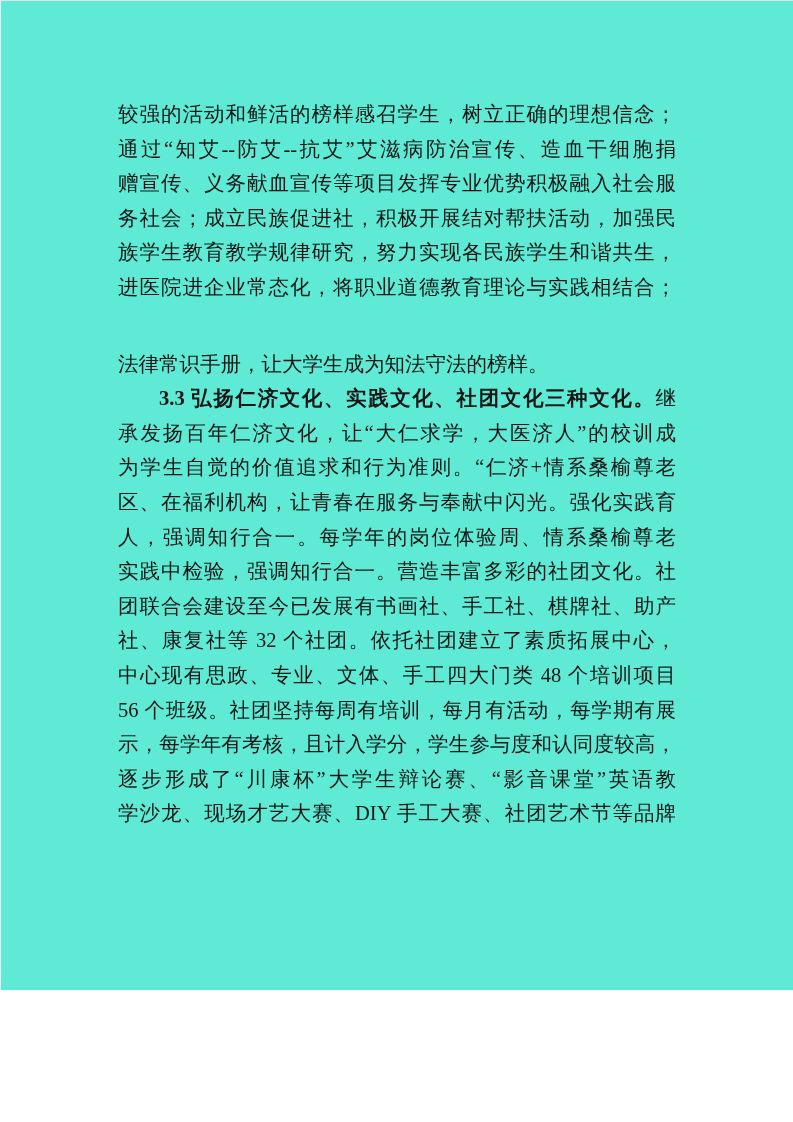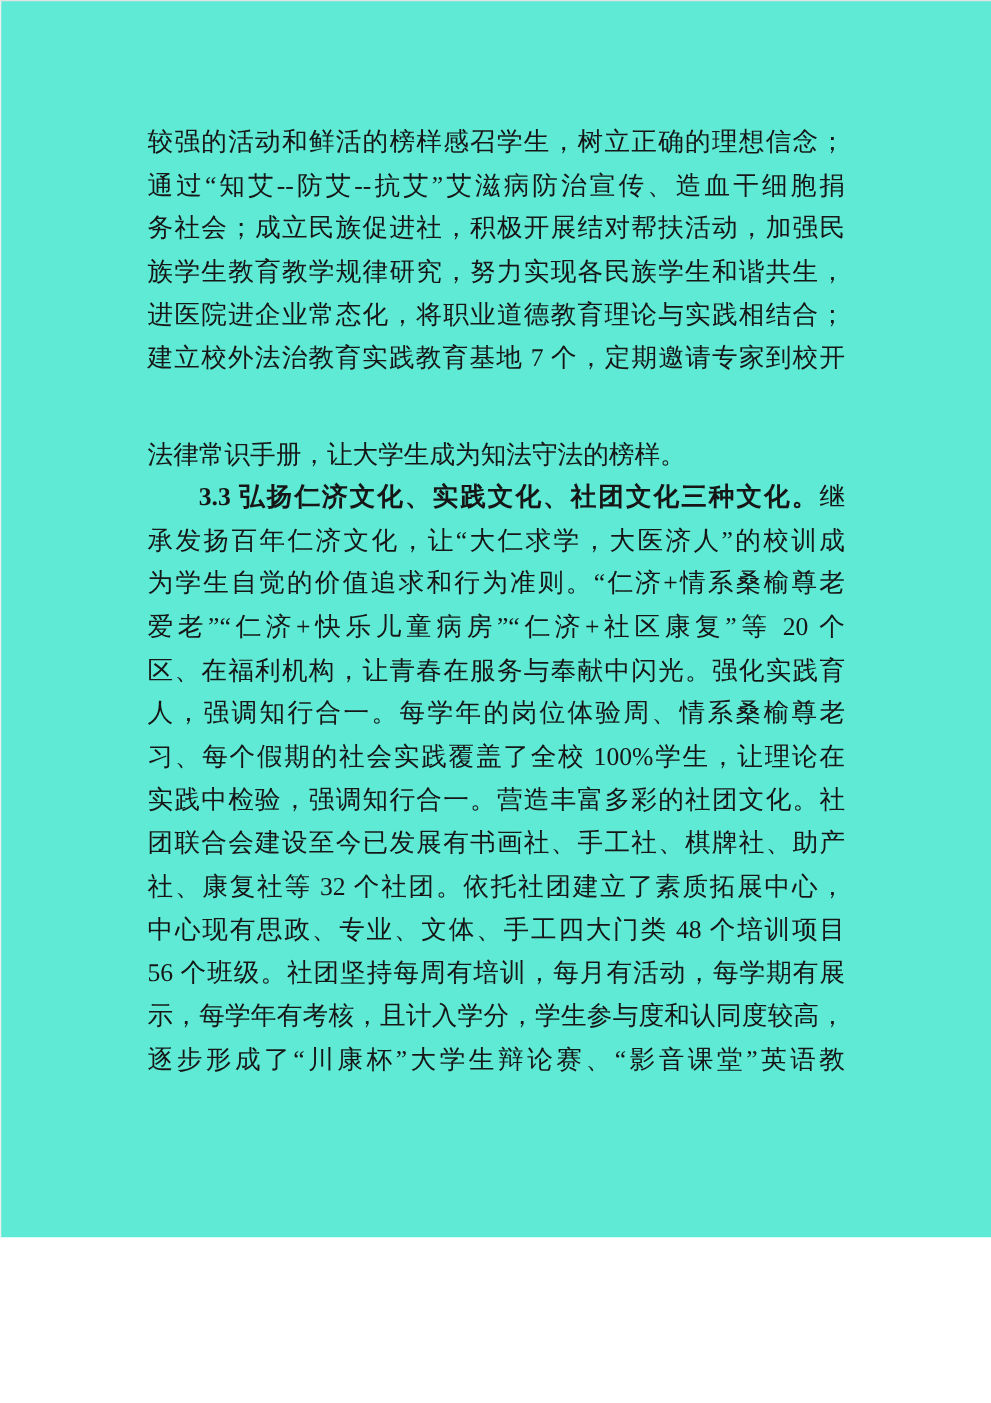--- a/index.html
+++ b/index.html
@@ -55,37 +55,36 @@
   }
 </style>
 </head>
 <body>
 
 <div class="page">
   <div class="text-body">
       <div class="para">
         <div class="line">较强的活动和鲜活的榜样感召学生，树立正确的理想信念；</div>
         <div class="line">通过“知艾--防艾--抗艾”艾滋病防治宣传、造血干细胞捐</div>
+        <div class="line">赠宣传、义务献血宣传等项目发挥专业优势积极融入社会服</div>
         <div class="line">务社会；成立民族促进社，积极开展结对帮扶活动，加强民</div>
         <div class="line">族学生教育教学规律研究，努力实现各民族学生和谐共生，</div>
         <div class="line">进医院进企业常态化，将职业道德教育理论与实践相结合；</div>
-        <div class="line">建立校外法治教育实践教育基地 7 个，定期邀请专家到校开</div>
         <div class="line flush">法律常识手册，让大学生成为知法守法的榜样。</div>
       </div>
       <div class="para">
         <div class="line indent"><span class="bold">3.3 弘扬仁济文化、实践文化、社团文化三种文化。</span><span>继</span></div>
         <div class="line">承发扬百年仁济文化，让“大仁求学，大医济人”的校训成</div>
         <div class="line">为学生自觉的价值追求和行为准则。“仁济+情系桑榆尊老</div>
-        <div class="line">爱老”“仁济+快乐儿童病房”“仁济+社区康复”等 20 个</div>
         <div class="line">区、在福利机构，让青春在服务与奉献中闪光。强化实践育</div>
         <div class="line">人，强调知行合一。每学年的岗位体验周、情系桑榆尊老</div>
-        <div class="line">习、每个假期的社会实践覆盖了全校 100%学生，让理论在</div>
         <div class="line">实践中检验，强调知行合一。营造丰富多彩的社团文化。社</div>
         <div class="line">团联合会建设至今已发展有书画社、手工社、棋牌社、助产</div>
         <div class="line">社、康复社等 32 个社团。依托社团建立了素质拓展中心，</div>
         <div class="line">中心现有思政、专业、文体、手工四大门类 48 个培训项目</div>
         <div class="line">56 个班级。社团坚持每周有培训，每月有活动，每学期有展</div>
         <div class="line">示，每学年有考核，且计入学分，学生参与度和认同度较高，</div>
         <div class="line">逐步形成了“川康杯”大学生辩论赛、“影音课堂”英语教</div>
+        <div class="line">学沙龙、现场才艺大赛、DIY 手工大赛、社团艺术节等品牌</div>
       </div>
     </div>
   <div class="page-number">14</div>
 </div>
 
 </body></html>

